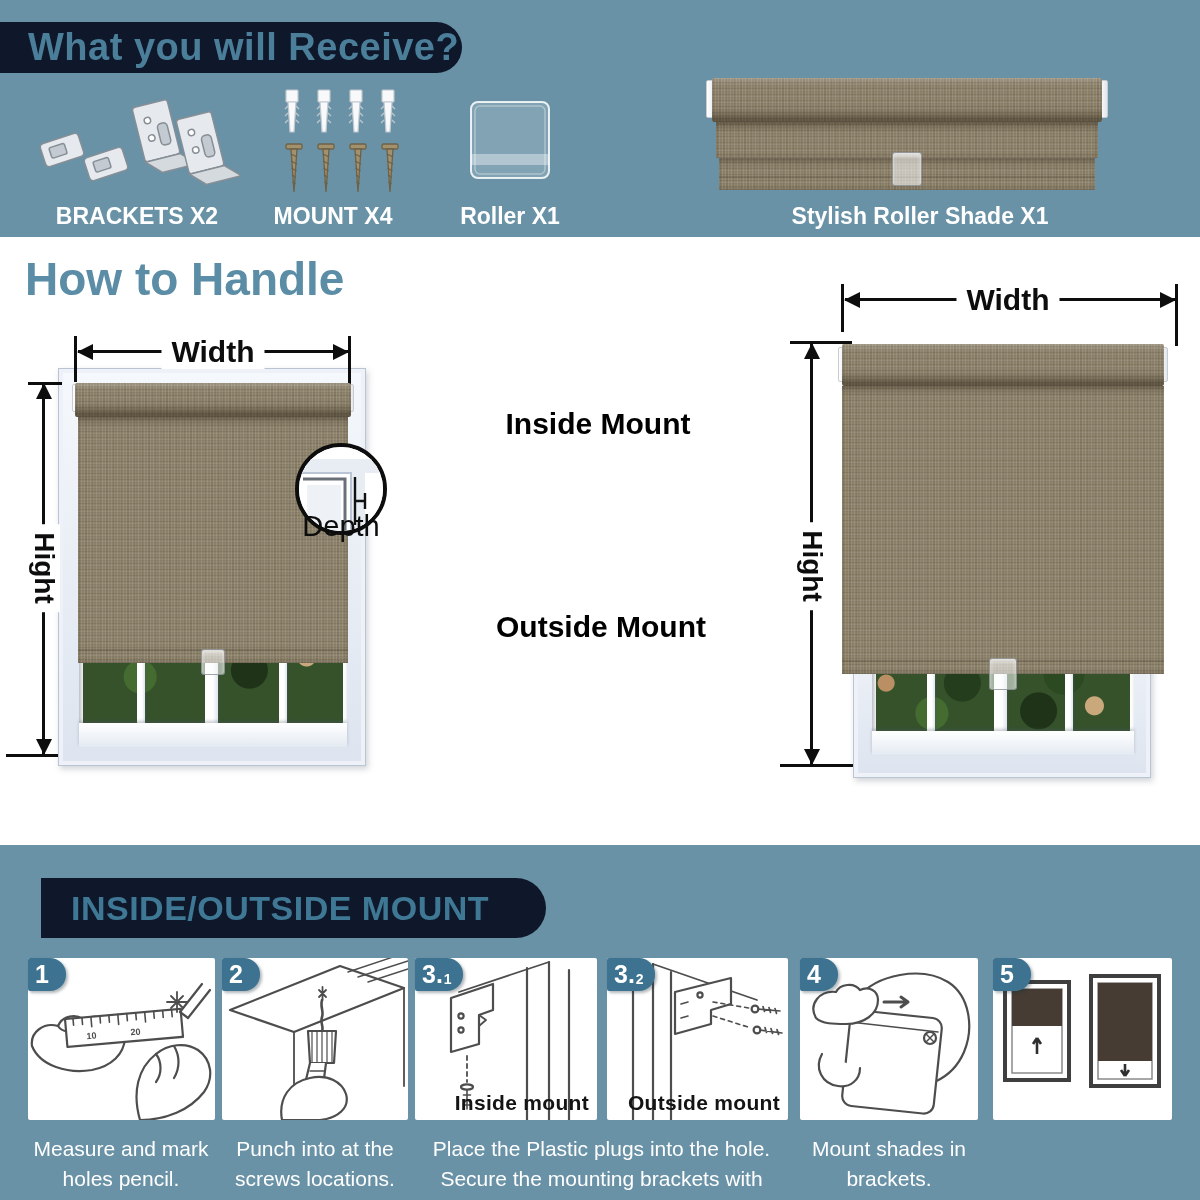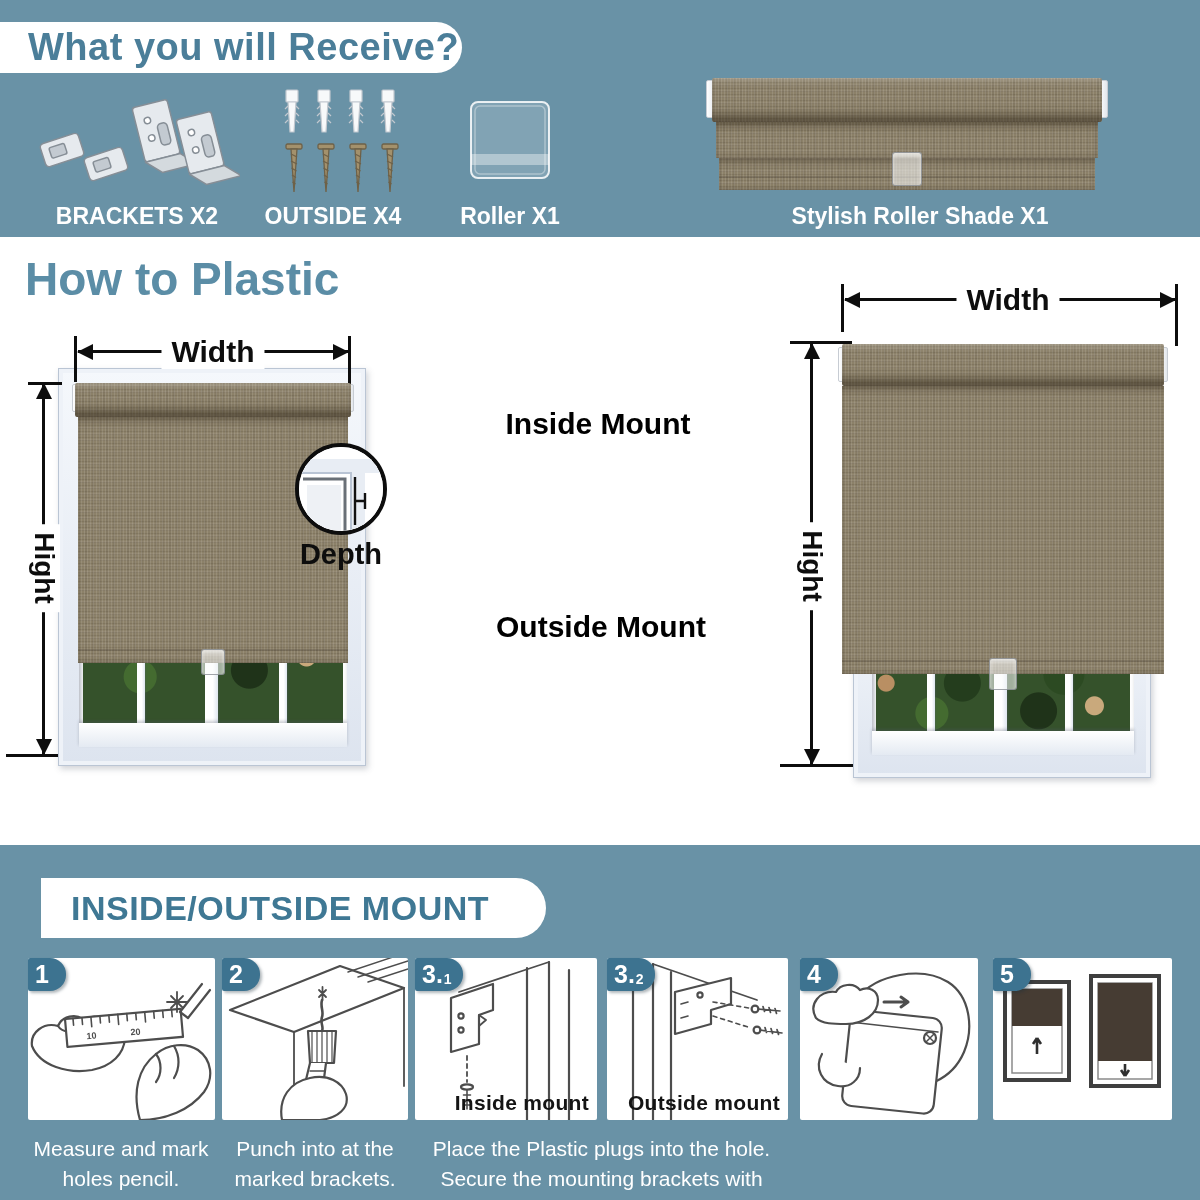--- a/index.html
+++ b/index.html
@@ -4,21 +4,21 @@
 <style>
   * { margin:0; padding:0; box-sizing:border-box; }
   html,body { background:#4d7a92; }
   .page {
     position:relative; width:1200px; height:1200px; overflow:hidden;
     background:#6992a6; font-family:"Liberation Sans", sans-serif;
   }
   
   .white-band { position:absolute; left:0; top:237px; width:1200px; height:608px; background:#ffffff; }
   
-  .pill { position:absolute; left:0; background:#ffffff; display:flex; align-items:center;text-align:center; }
+  .pill { position:absolute; left:0; background:#0f172a; display:flex; align-items:center;text-align:center; }
   .pill-1 { top:22px; width:462px; height:51px; border-radius:0 26px 26px 0; }
   .pill-1 span { padding-left:28px; font-size:38px; font-weight:bold; color:#4b7e99; letter-spacing:.5px; }
   .pill-2 { top:878px; width:505px; height:60px; border-radius:0 30px 30px 0;margin-left:41px; }
   .pill-2 span { padding-left:30px; font-size:34px; font-weight:bold; color:#3f7894; letter-spacing:.5px; }
   .h2-title { position:absolute; left:25px; top:252px; font-size:46px; font-weight:bold; color:#5b8da6; }
   
   .item-label { position:absolute; top:203px; font-size:23px; font-weight:bold; color:#ffffff; text-align:left; transform:translateX(-50%); white-space:nowrap; }
   
   .fabric {
     background-color:#8c8169;
@@ -61,21 +61,21 @@
   .dim-v::before { content:""; position:absolute; top:-1px; left:50%; transform:translateX(-50%); border-left:8px solid transparent; border-right:8px solid transparent; border-bottom:16px solid #0d0d0d; }
   .dim-v::after  { content:""; position:absolute; bottom:-1px; left:50%; transform:translateX(-50%); border-left:8px solid transparent; border-right:8px solid transparent; border-top:16px solid #0d0d0d; }
   .tick-v { position:absolute; width:3px; background:#0d0d0d; }
   .tick-h { position:absolute; height:3px; background:#0d0d0d; }
   .dim-label { position:absolute; font-size:30px; font-weight:bold; color:#0d0d0d; background:#ffffff; padding:0 10px; white-space:nowrap; z-index:3; }
   .dim-label.horiz { transform:translate(-50%,-50%); }
   .dim-label.vert  { transform:translate(-50%,-50%) rotate(90deg); font-size:28px; padding:0 8px; }
   .mount-word { position:absolute; transform:translateX(-50%); font-size:30px; font-weight:bold; color:#000000; white-space:nowrap; }
   
   .depth-circle { position:absolute; left:295px; top:443px; width:92px; height:92px; border:4px solid #0d0d0d; border-radius:50%; background:#ffffff; overflow:hidden; z-index:5; }
-  .depth-label { position:absolute; left:341px; top:538px; transform:translateX(-50%); font-size:29px; font-weight:bold; color:#0d0d0d; z-index:5; }
+  .depth-label { position:absolute; left:341px; top:510px; transform:translateX(-50%); font-size:29px; font-weight:normal; color:#0d0d0d; z-index:5; }
   
   .card { position:absolute; top:958px; height:162px; background:#ffffff; border-radius:2px; }
   .badge { position:absolute; left:0; top:0; height:33px; min-width:38px; padding:0 11px 0 7px; background:#3d7390; color:#ffffff; font-weight:bold; font-size:25px; border-radius:2px 16px 16px 2px; display:flex; align-items:center; box-shadow:2px 2px 3px rgba(30,50,60,.35); z-index:2; }
   .badge .sub { font-size:14px; margin-top:9px; margin-left:1px; }
   .caption { position:absolute; top:1134px; transform:translateX(-50%); text-align:center; color:#ffffff; font-size:21px; line-height:1.42; white-space:nowrap; }
   .caption-wide { position:absolute; top:1134px; text-align:center; color:#ffffff; font-size:21px; line-height:1.42; }
   .inner-label { position:absolute; right:8px; bottom:5px; font-size:21px; font-weight:bold; color:#141414; letter-spacing:.3px; }
   .step-svg { position:absolute; inset:0; width:100%; height:100%; }
   .art { stroke:#4d4d4d; stroke-width:2.2; fill:none; stroke-linecap:round; stroke-linejoin:round; }
   .ruler-num { font:600 9px "Liberation Sans", sans-serif; fill:#4d4d4d; stroke:none; }
@@ -132,41 +132,41 @@
     </defs>
     <use href="#plug" x="24" y="0"></use>
       <use href="#plug" x="56" y="0"></use>
       <use href="#plug" x="88" y="0"></use>
       <use href="#plug" x="120" y="0"></use>
     <use href="#screw" x="26" y="58"></use>
       <use href="#screw" x="58" y="58"></use>
       <use href="#screw" x="90" y="58"></use>
       <use href="#screw" x="122" y="58"></use>
   </svg>
-  <div class="item-label" style="left:333px;">OUTSIDE X4</div>
+  <div class="item-label" style="left:333px;">MOUNT X4</div>
 
   <svg style="position:absolute;left:462px;top:96px;" width="96" height="92" viewBox="0 0 96 92">
     <rect x="9" y="6" width="78" height="76" rx="7" fill="rgba(255,255,255,.16)" stroke="rgba(255,255,255,.85)" stroke-width="2"></rect>
     <rect x="13" y="10" width="70" height="68" rx="5" fill="none" stroke="rgba(255,255,255,.35)" stroke-width="1.5"></rect>
     <rect x="9" y="58" width="78" height="11" fill="rgba(255,255,255,.38)"></rect>
   </svg>
   <div class="item-label" style="left:510px;">Roller X1</div>
 
   <div style="position:absolute;left:706px;top:78px;width:402px;height:112px;">
     <div class="endcap" style="left:0;top:2px;width:10px;height:38px;"></div>
     <div class="endcap" style="right:0;top:2px;width:10px;height:38px;"></div>
     <div class="fabric roll" style="position:absolute;left:6px;right:6px;top:0;height:44px;z-index:2;"></div>
     <div class="fabric fold" style="position:absolute;left:10px;right:10px;top:44px;height:36px;z-index:2;"></div>
     <div class="fabric hem" style="position:absolute;left:13px;right:13px;top:80px;height:32px;z-index:2;"></div>
     <div class="pull-tab" style="left:50%;top:74px;width:30px;height:34px;transform:translateX(-50%);z-index:3;"></div>
   </div>
   <div class="item-label" style="left:920px;">Stylish Roller Shade X1</div>
 
   <div class="white-band"></div>
-  <div class="h2-title">How to Plastic</div>
+  <div class="h2-title">How to Handle</div>
 
   <div class="win-frame" style="left:58px;top:368px;width:308px;height:398px;">
     <div class="win-open" style="left:20px;top:20px;width:268px;height:358px;">
       <div class="foliage" style="left:4px;top:4px;width:260px;height:330px;"></div>
       <div class="mull" style="left:58px;width:8px;height:334px;"></div>
       <div class="mull" style="left:126px;width:13px;height:334px;"></div>
       <div class="mull" style="left:200px;width:8px;height:334px;"></div>
       <div class="sash" style="height:24px;"></div>
     </div>
     <div style="position:absolute;left:16px;top:14px;width:276px;height:290px;z-index:2;">
@@ -290,21 +290,21 @@
         <path d="M60,162 C56,140 68,124 88,120 C106,116 120,124 124,136 C128,150 116,160 98,162 Z" fill="#fff"></path>
       </g>
     </svg>
     <div class="badge">
         <span>2</span>
         <span class="sub"></span>
       </div>
   </div>
   <div class="caption" style="left:315px;">
     <div>Punch into at the</div>
-    <div>marked brackets.</div>
+    <div>screws locations.</div>
   </div>
 
   <div class="card" style="left:415px;width:182px;">
     <svg class="step-svg" viewBox="0 0 182 162">
       <g class="art">
         <path d="M112,10 L112,162 M134,4 L134,162 M154,12 L154,162"></path>
         <path d="M44,34 L134,4" stroke-width="1.8"></path>
         <path d="M36,40 L78,26 L78,52 L64,57 L64,86 L36,94 Z" fill="#fff"></path>
         <path d="M64,57 L71,62 L64,68" stroke-width="1.8"></path>
         <circle cx="46" cy="58" r="2.6"></circle>
@@ -358,20 +358,24 @@
         <path d="M84,44 h24 M108,44 l-7,-5 M108,44 l-7,5" stroke-width="3"></path>
         <path d="M16,60 C8,46 20,32 36,34 C40,26 54,24 60,32 C68,28 78,32 78,42 C78,56 64,66 46,66 C34,66 22,66 16,60 Z" fill="#fff"></path>
         <path d="M22,96 C14,110 22,126 38,128 C50,130 60,122 60,110" fill="#fff"></path>
       </g>
     </svg>
     <div class="badge">
         <span>4</span>
         <span class="sub"></span>
       </div>
   </div>
+  <div class="caption" style="left:889px;">
+    <div>Mount shades in</div>
+    <div>brackets.</div>
+  </div>
 
   <div class="card" style="left:993px;width:179px;">
     <svg class="step-svg" viewBox="0 0 179 162">
       <rect x="12" y="24" width="64" height="98" fill="#fff" stroke="#3f3f3f" stroke-width="4"></rect>
       <rect x="19" y="31" width="50" height="84" fill="#fff" stroke="#8a8a8a" stroke-width="1.5"></rect>
       <rect x="19" y="31" width="50" height="37" fill="#463c33"></rect>
       <path d="M44,96 V80 M44,80 l-4,6 M44,80 l4,6" stroke="#2f2f2f" stroke-width="2.6" fill="none"></path>
       <rect x="98" y="18" width="68" height="110" fill="#fff" stroke="#3f3f3f" stroke-width="4"></rect>
       <rect x="105" y="25" width="54" height="96" fill="#fff" stroke="#8a8a8a" stroke-width="1.5"></rect>
       <rect x="105" y="25" width="54" height="78" fill="#463c33"></rect>

